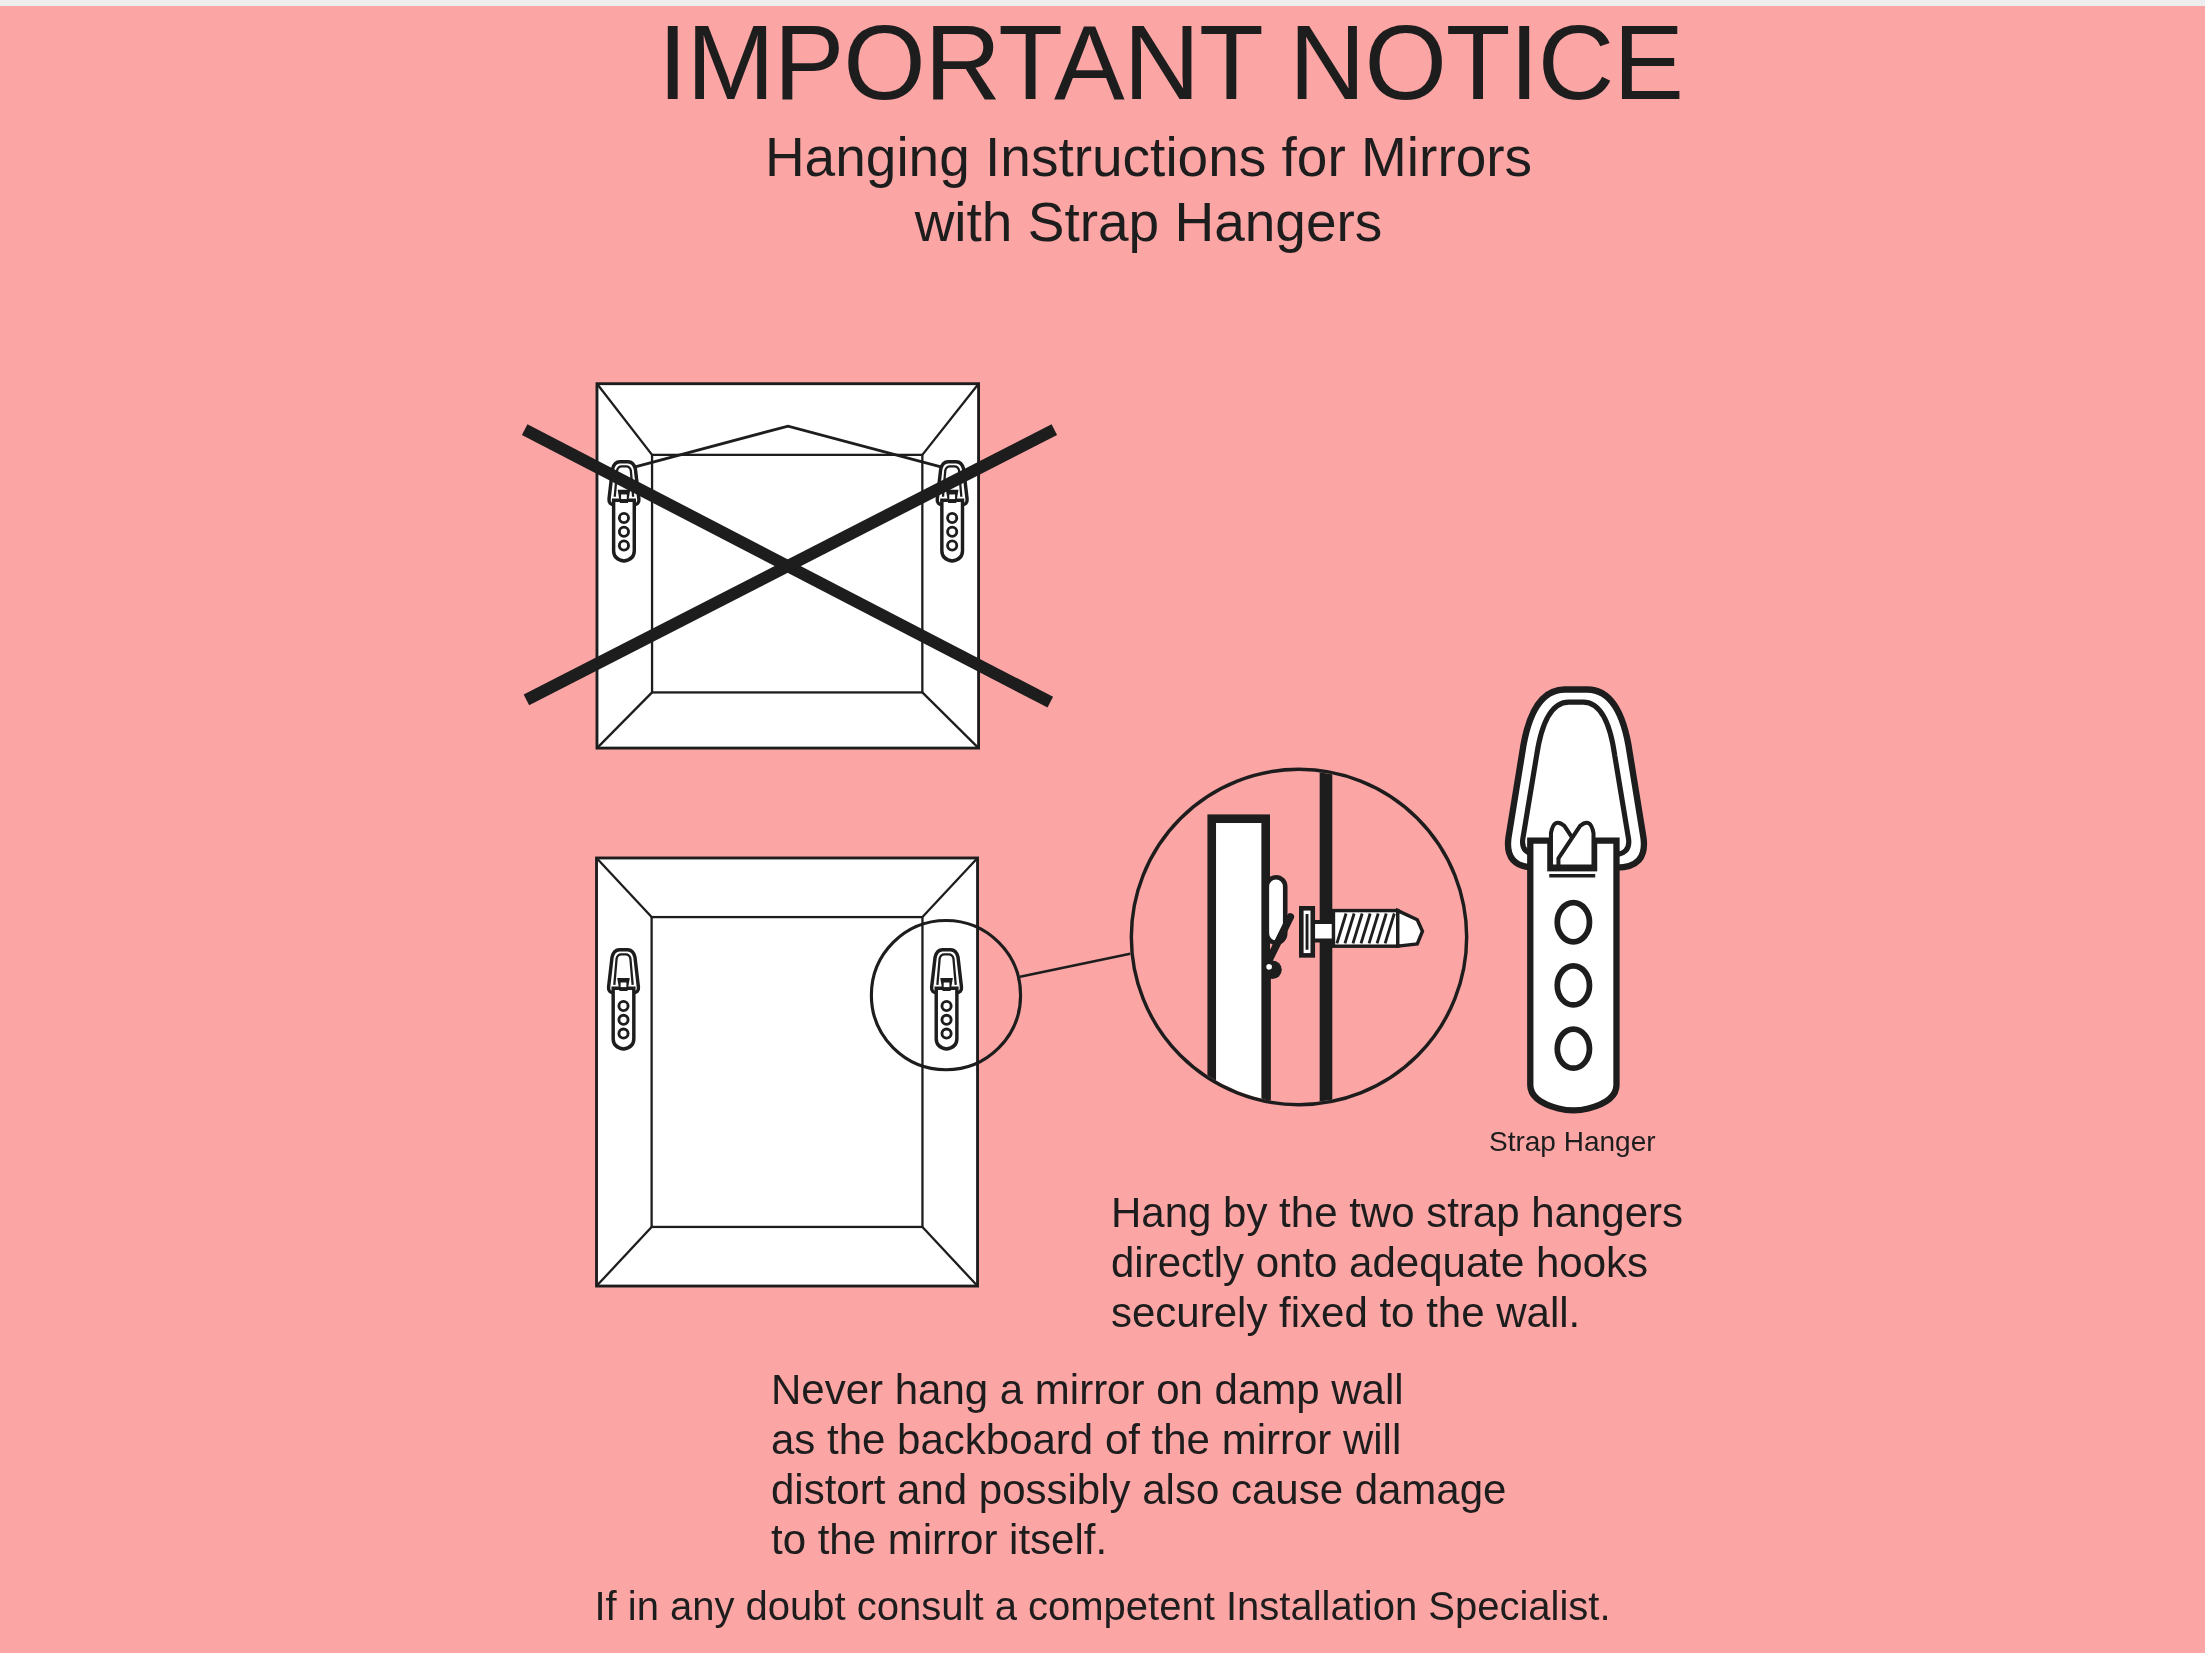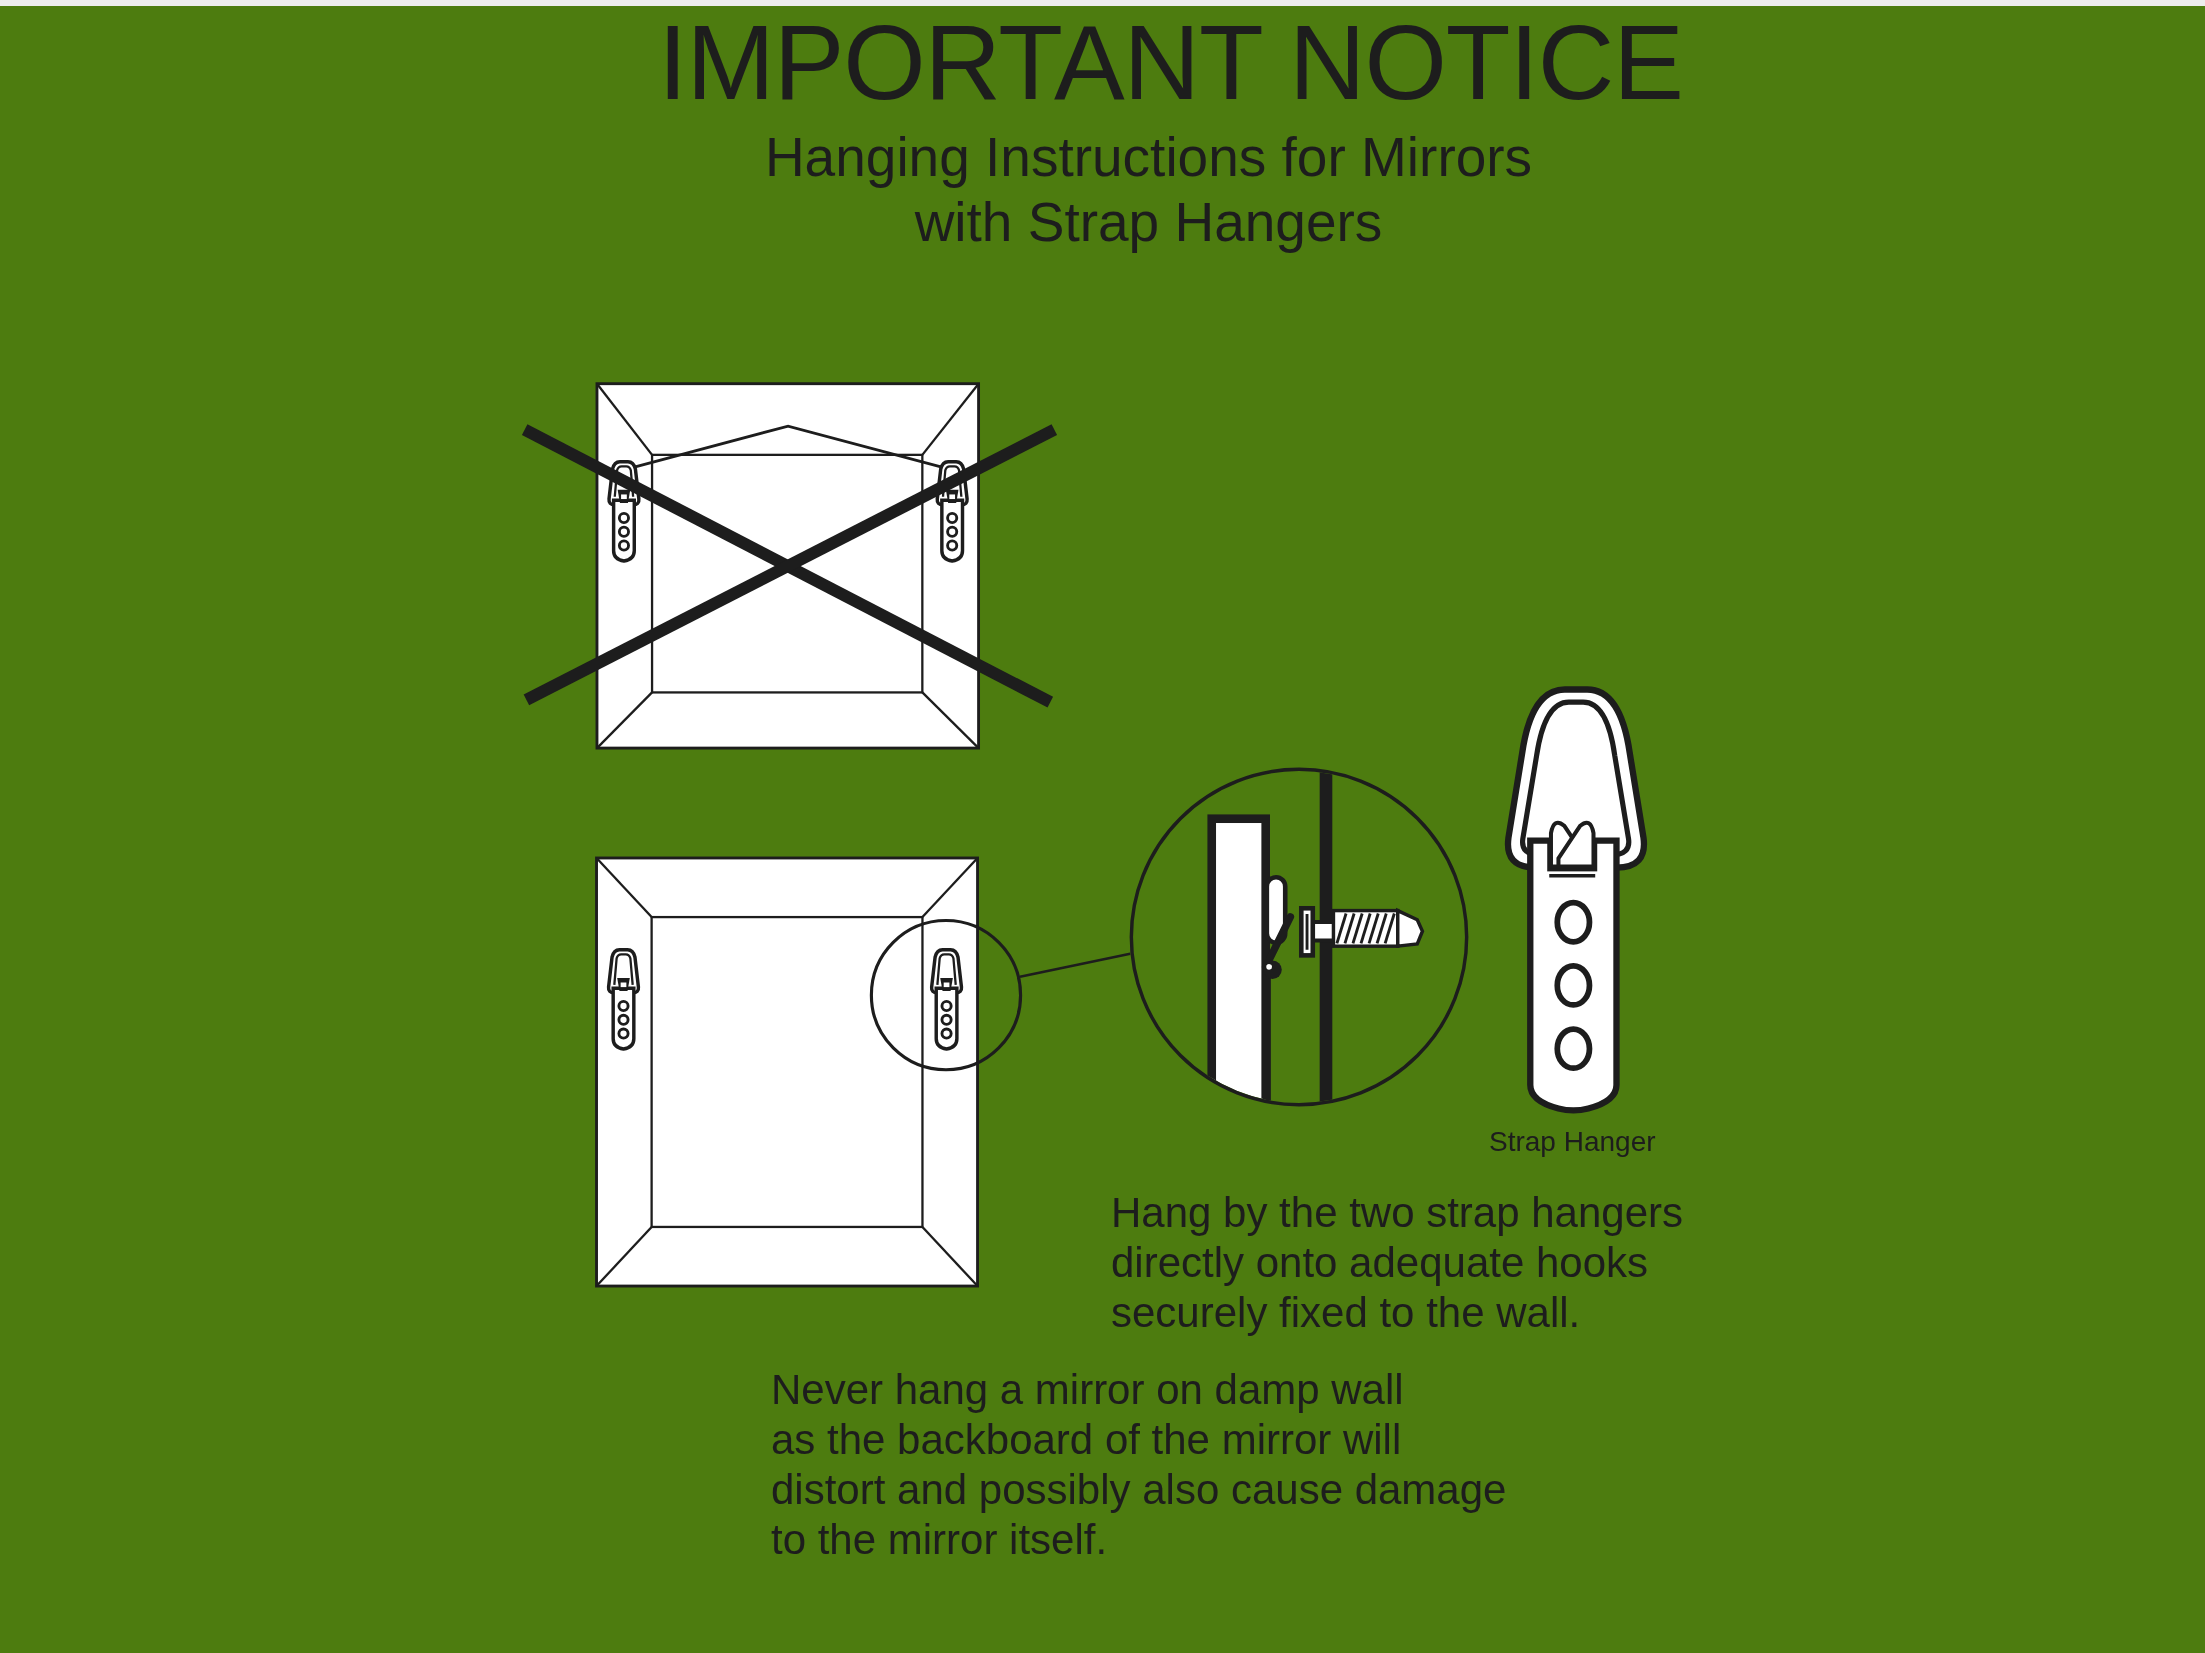--- a/index.html
+++ b/index.html
@@ -1,18 +1,18 @@
 <!DOCTYPE html>
 <html style="font-size:9.2px"><head>
 <meta charset="utf-8">
 <style>
   html,body { margin:0; padding:0; background:#ffffff; }
   .canvas {
     position:relative; width:2205px; height:1654px;
-    background:#4d7c0f; overflow:hidden;
+    background:#fca5a5; overflow:hidden;
     font-family:"Liberation Sans","DejaVu Sans",sans-serif;
     color:#1d1d1d;
   }
   .scan-edge { position:absolute; left:0; top:0; width:2205px; height:5.7px; background:#ededed; }
   .abs { position:absolute; }
   .title {
     left:642px; top:8.6px; width:1057px;
     font-size:106px; line-height:1; text-align:center;
     white-space:nowrap; letter-spacing:-1.1px;
   }
@@ -156,14 +156,15 @@
     <span class="line">distort and possibly also cause damage</span>
     <span class="line">to the mirror itself.</span>
   </div>
 
   <div class="abs body-text note-hang">
     <span class="line">Hang by the two strap hangers</span>
     <span class="line">directly onto adequate hooks</span>
     <span class="line">securely fixed to the wall.</span>
   </div>
 
+  <div class="abs footer-note">If in any doubt consult a competent Installation Specialist.</div>
 </div>
 
 
 </body></html>

